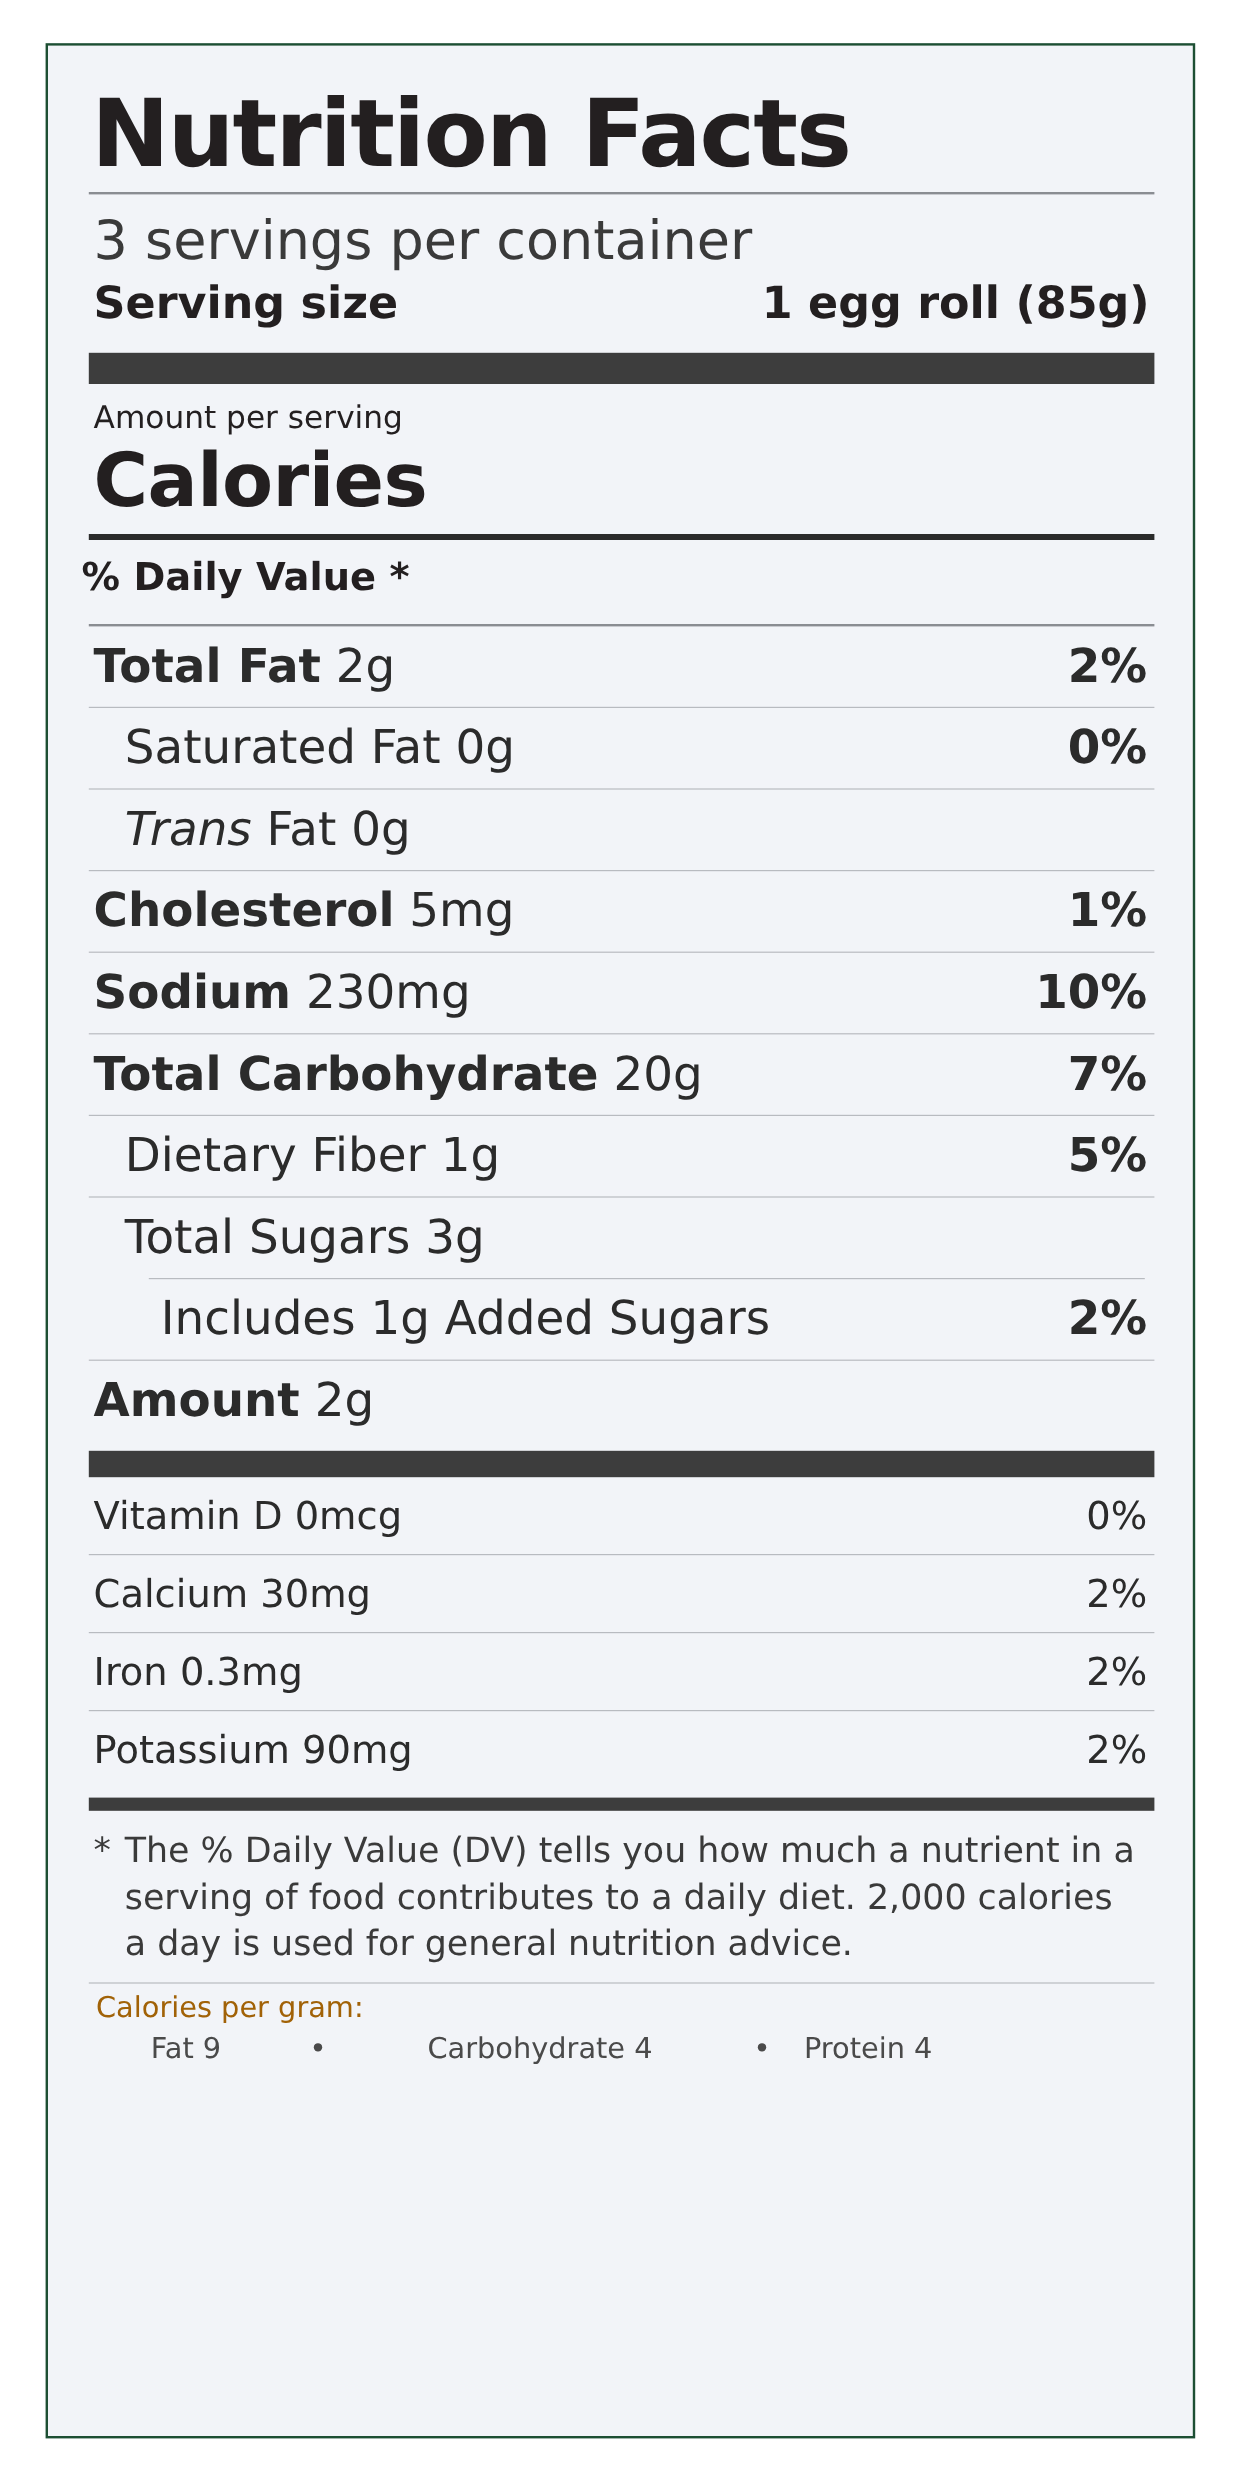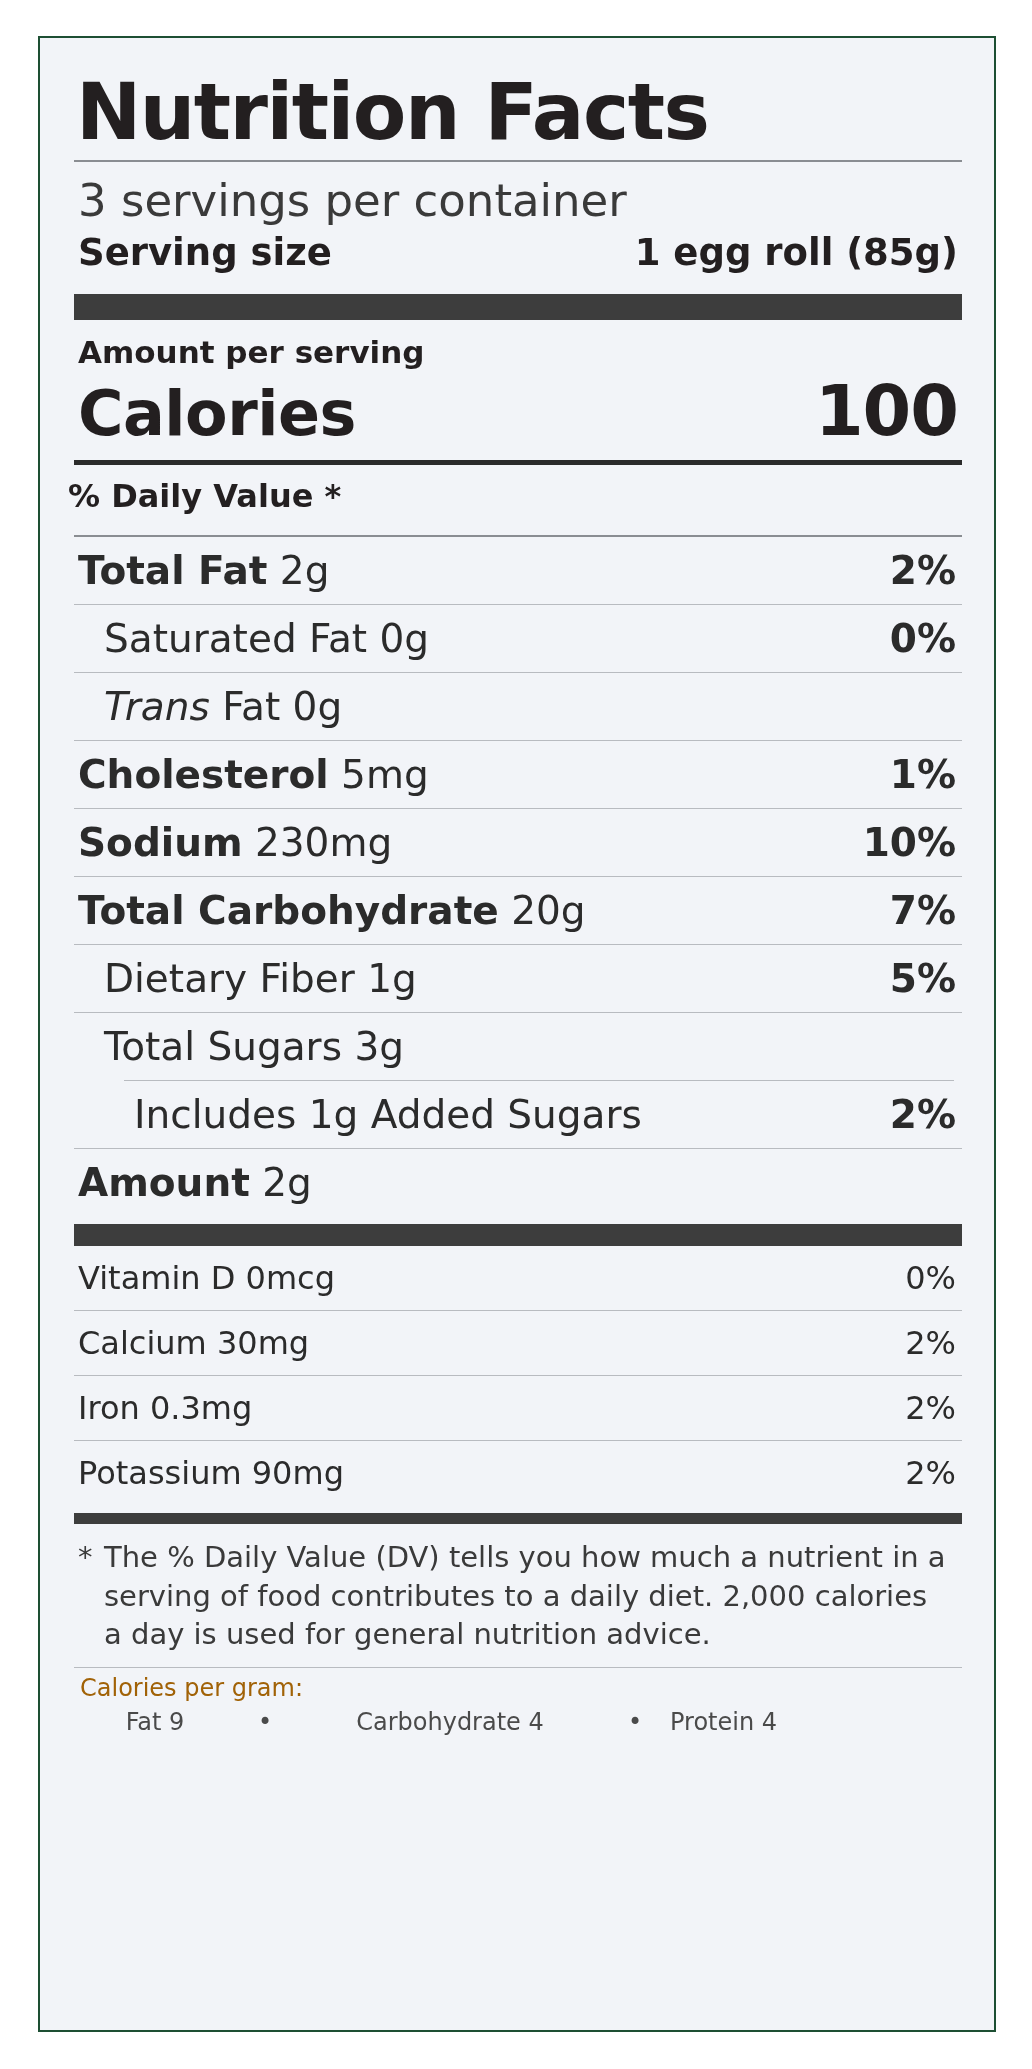--- a/index.html
+++ b/index.html
@@ -84,22 +84,22 @@
   .serving-row {
     display: flex;
     justify-content: space-between;
     align-items: baseline;
     padding: 2px 10px 10px 10px;
     font-size: 37px;
     font-weight: bold;
     color: #231f20;
   }
   .amount-per {
-    font-size: 31px;
-    font-weight: bold;
+    font-size: 26px;
+    font-weight: normal;
     padding: 14px 0 0 10px;
   }
   .cal-row {
     display: flex;
     justify-content: space-between;
     align-items: baseline;
     padding: 0 10px 6px 10px;
   }
   .cal-label {
     font-size: 62px;
@@ -191,21 +191,20 @@
         <span>Serving size</span>
         <span>1 egg roll (85g)</span>
       </div>
 
       <div class="bar-thick"></div>
 
       <div class="amount-per">Amount per serving</div>
 
       <div class="cal-row">
         <span class="cal-label">Calories</span>
-        <span class="cal-value">100</span>
       </div>
 
       <div class="rule-med"></div>
 
       <div class="dv-head">% Daily Value *</div>
       <div class="rule-thin"></div>
 
       <div class="row">
         <span class="label"><b>Total Fat</b> <span>2g</span></span>
         <span class="dv">2%</span>

